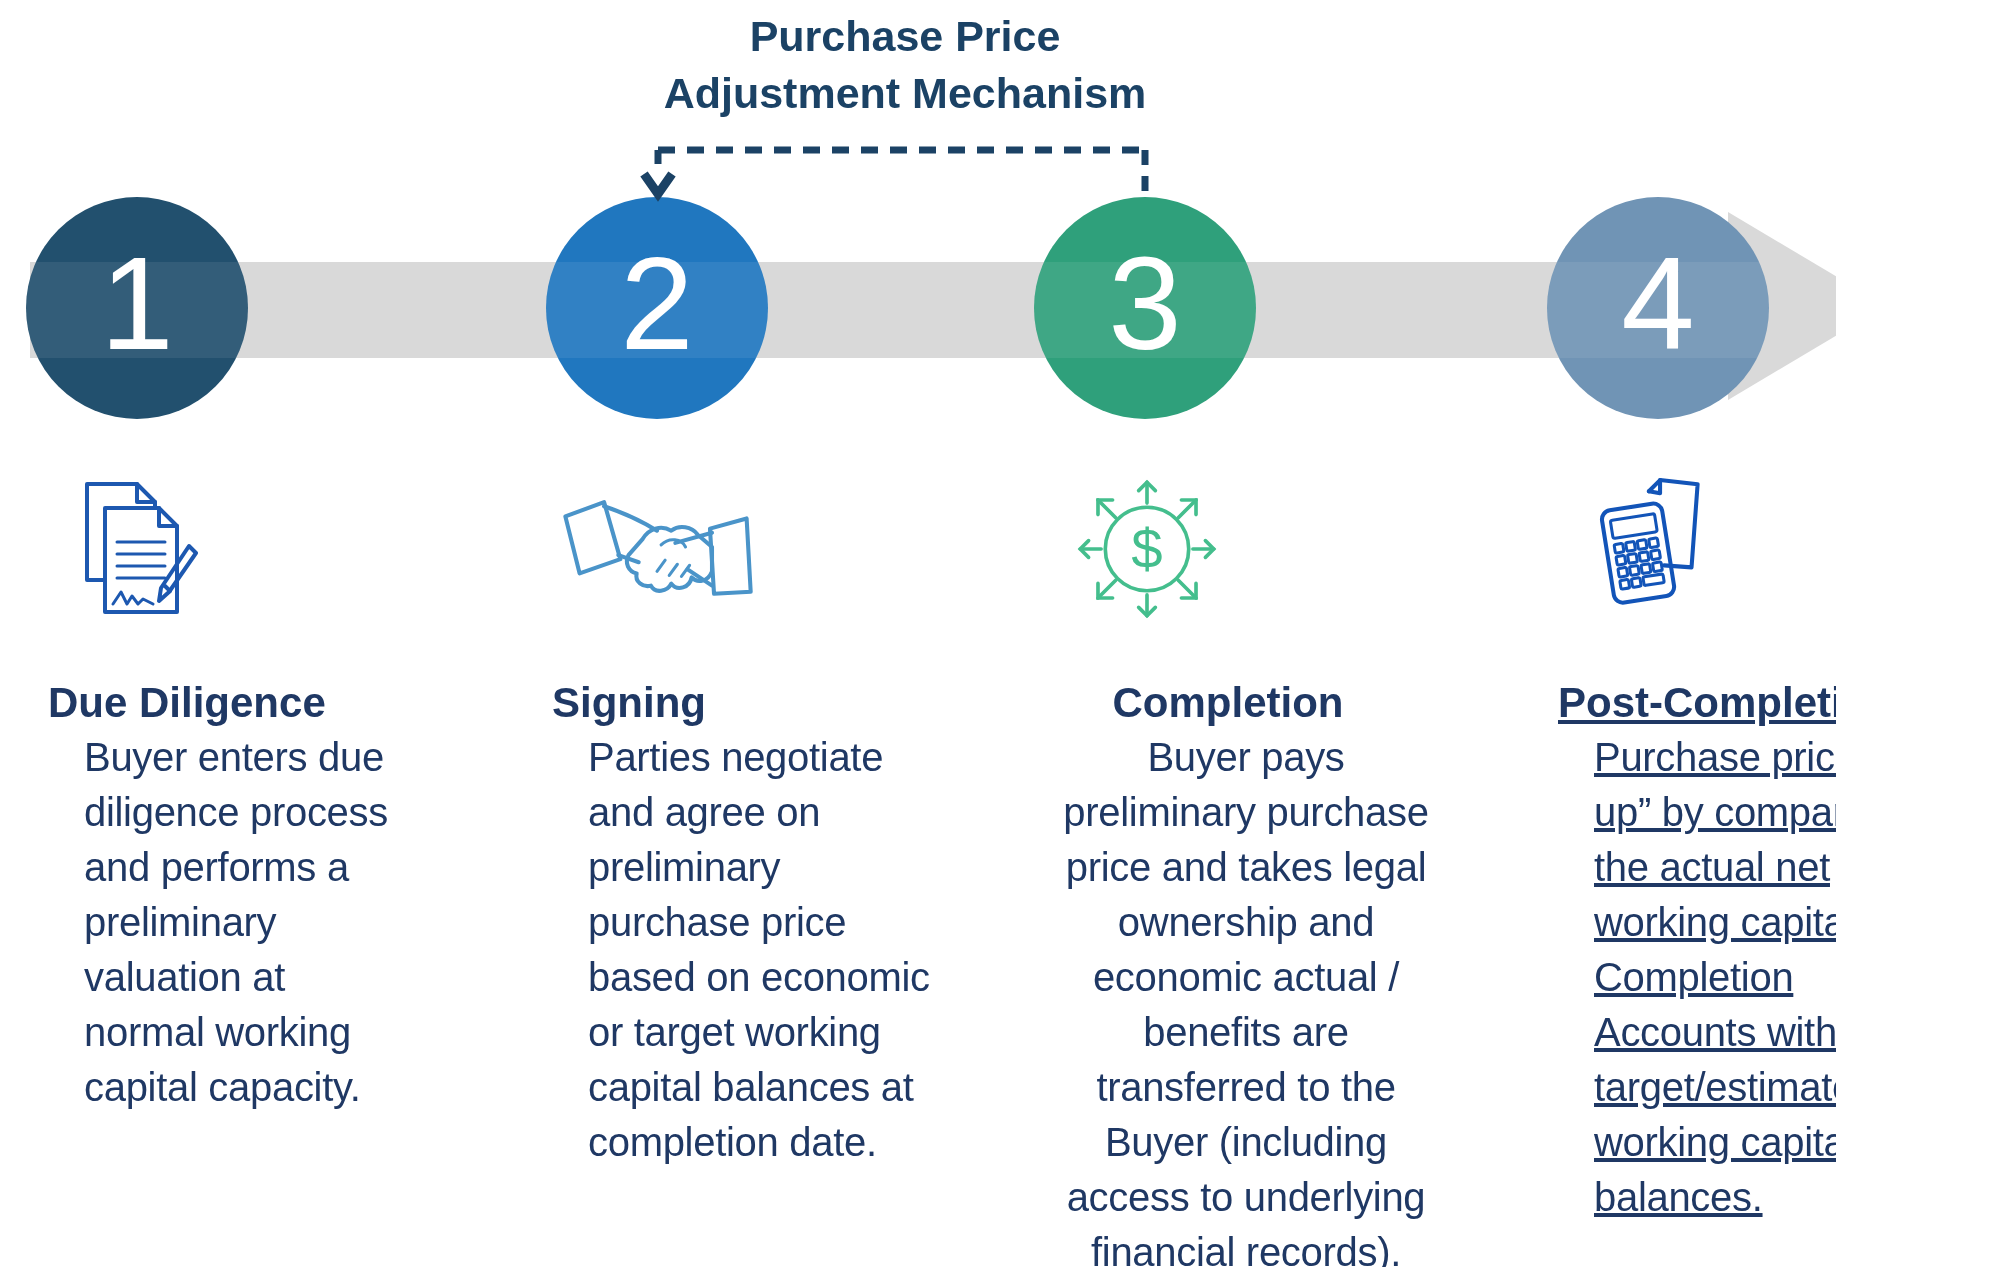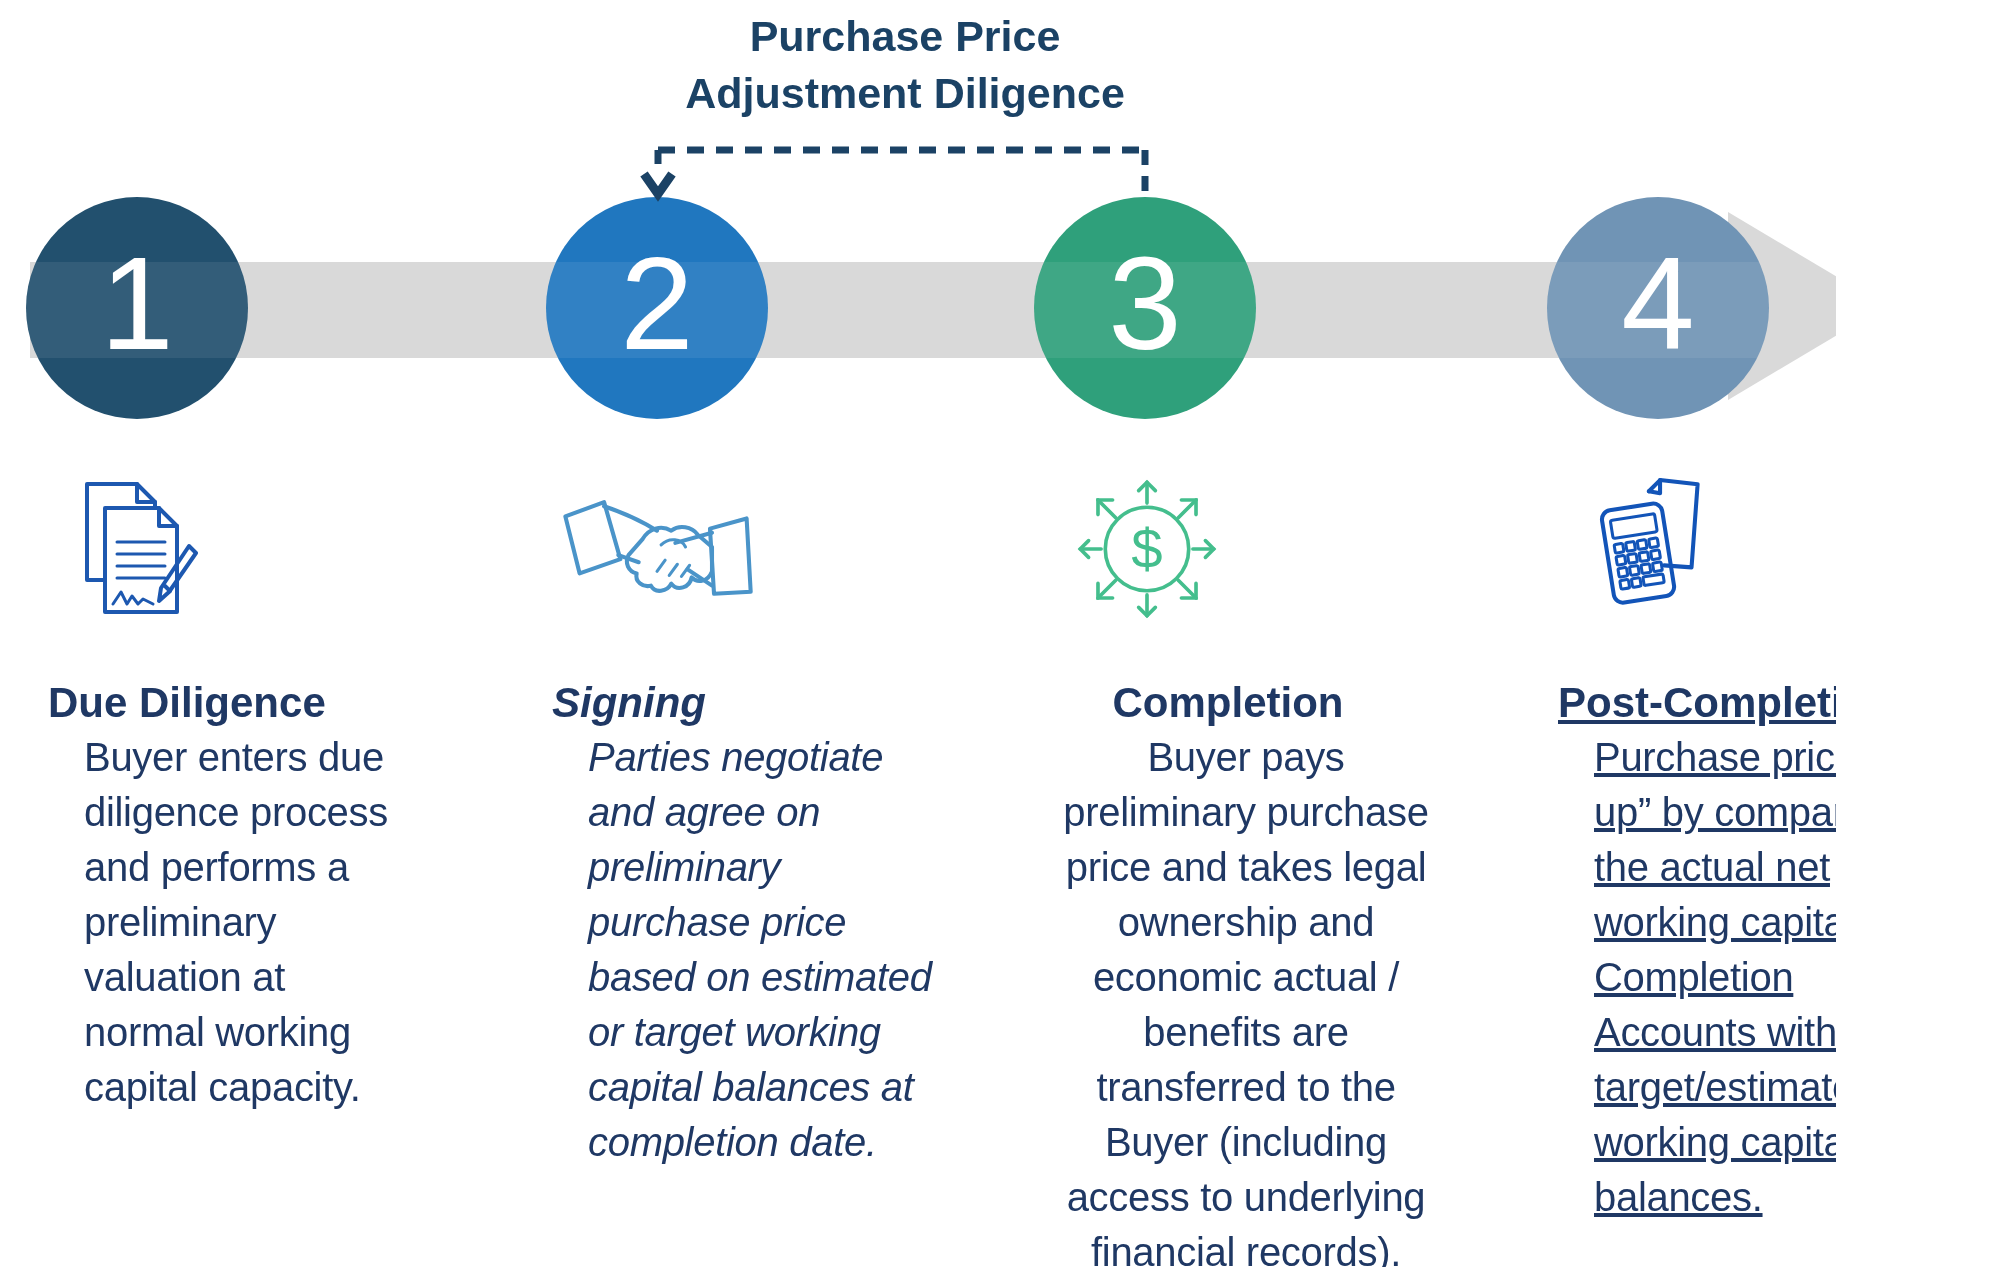--- a/index.html
+++ b/index.html
@@ -51,32 +51,32 @@
   .icon{position:absolute;z-index:2;}
   #icon1{left:76px;top:480px;}
   #icon2{left:558px;top:494px;}
   #icon3{left:1074px;top:476px;}
   #icon4{left:1594px;top:474px;}
   
   .col{position:absolute;top:655px;color:#1F3864;z-index:2;}
   .col .step-label{font-size:42px;font-weight:bold;line-height:55px;margin-top:20px;}
   .col .step-desc{font-size:40px;line-height:55px;letter-spacing:-0.3px;margin-left:36px;}
   .col.c1{left:48px;width:340px;}
-  .col.c2{left:552px;width:382px;font-style:italic;}
+  .col.c2{left:552px;width:382px;}
   .col.c3{left:1022px;width:412px;text-align:center;}
   .col.c4{left:1558px;width:400px;text-decoration:underline;}
 </style>
 </head>
 <body>
 
 <div id="canvas">
 
   <div class="title">
     <div>Purchase Price</div>
-    <div>Adjustment Diligence</div>
+    <div>Adjustment Mechanism</div>
   </div>
 
   <svg id="connector" width="600" height="100" viewBox="0 0 600 100">
     <g fill="none" stroke="#1B4265" stroke-width="7">
       <path d="M58,22 H545" stroke-dasharray="17 12"></path>
       <path d="M545,22 V69" stroke-dasharray="15 11"></path>
       <path d="M58,22 V46" stroke-dasharray="14 10"></path>
     </g>
     <path d="M44,46 L58,66 L72,46" fill="none" stroke="#1B4265" stroke-width="9"></path>
   </svg>
@@ -183,21 +183,21 @@
       </g>
     </g>
   </svg>
 
   <div class="col c1">
     <div class="step-label">Due Diligence</div>
     <div class="step-desc">Buyer enters due diligence process and performs a preliminary valuation at normal working capital capacity.</div>
   </div>
   <div class="col c2">
     <div class="step-label">Signing</div>
-    <div class="step-desc">Parties negotiate and agree on preliminary purchase price based on estimated or target working capital balances at completion date.</div>
+    <div class="step-desc">Parties negotiate and agree on preliminary purchase price based on economic or target working capital balances at completion date.</div>
   </div>
   <div class="col c3">
     <div class="step-label">Completion</div>
     <div class="step-desc">Buyer pays preliminary purchase price and takes legal ownership and economic actual / benefits are transferred to the Buyer (including access to underlying financial records).</div>
   </div>
   <div class="col c4">
     <div class="step-label">Post-Completion</div>
     <div class="step-desc">Purchase price “true up” by comparing the actual net working capital per Completion Accounts with the target/estimated net working capital at balances.</div>
   </div>
 

